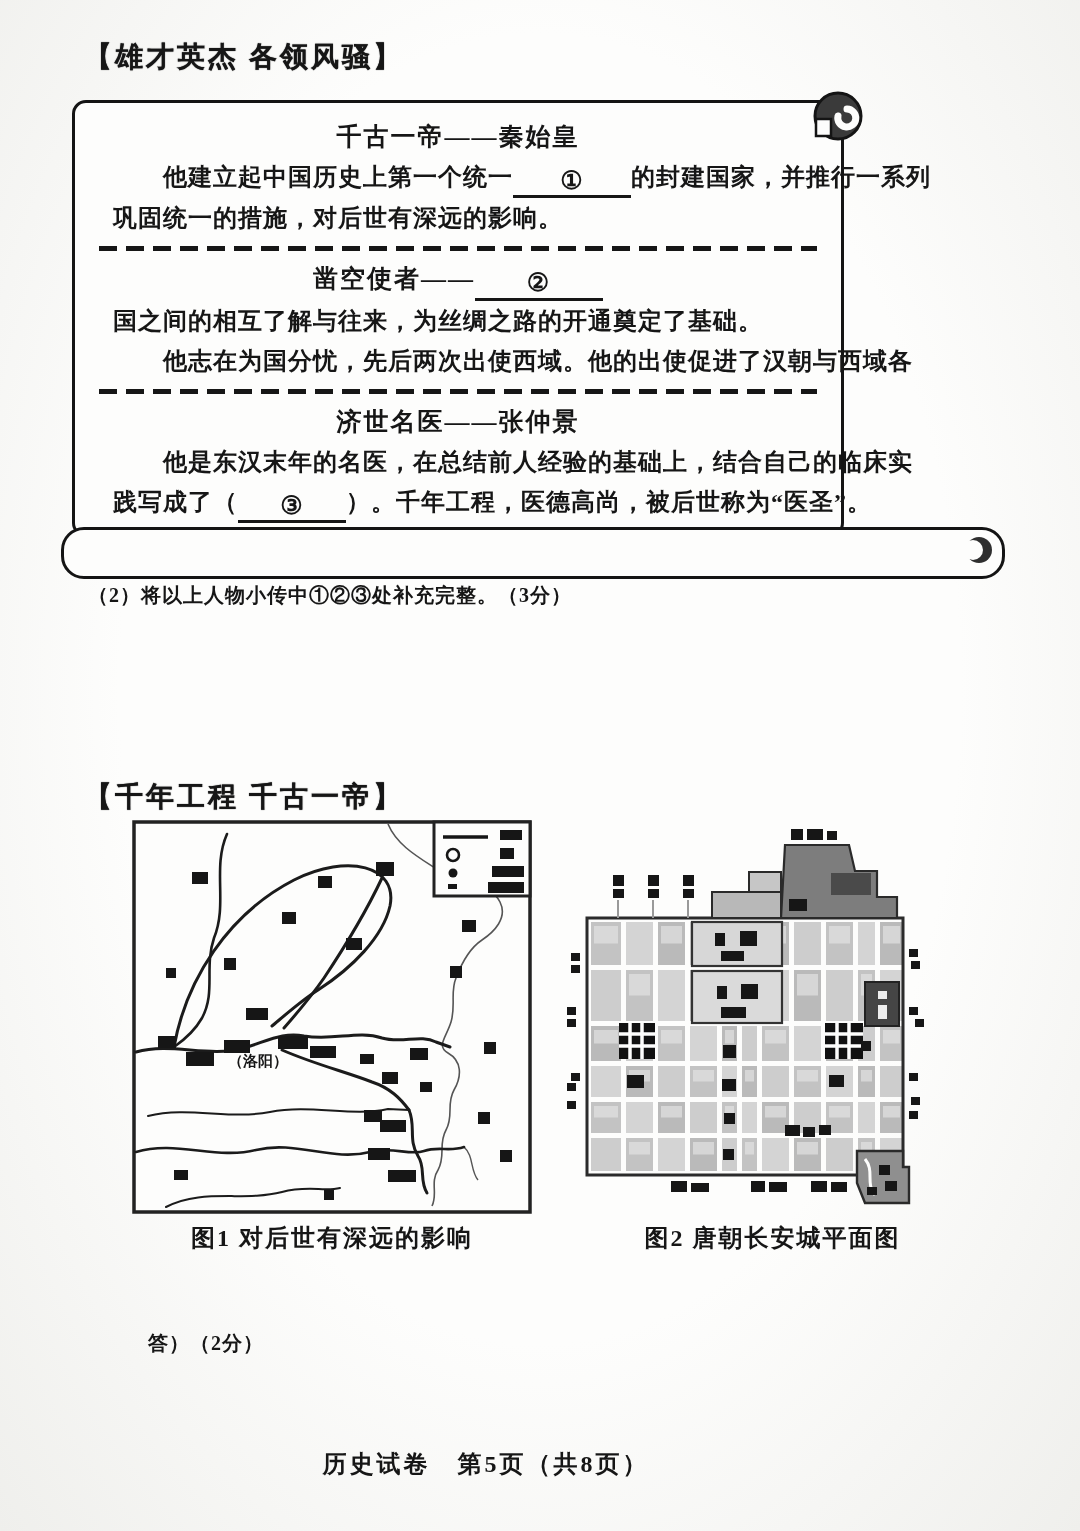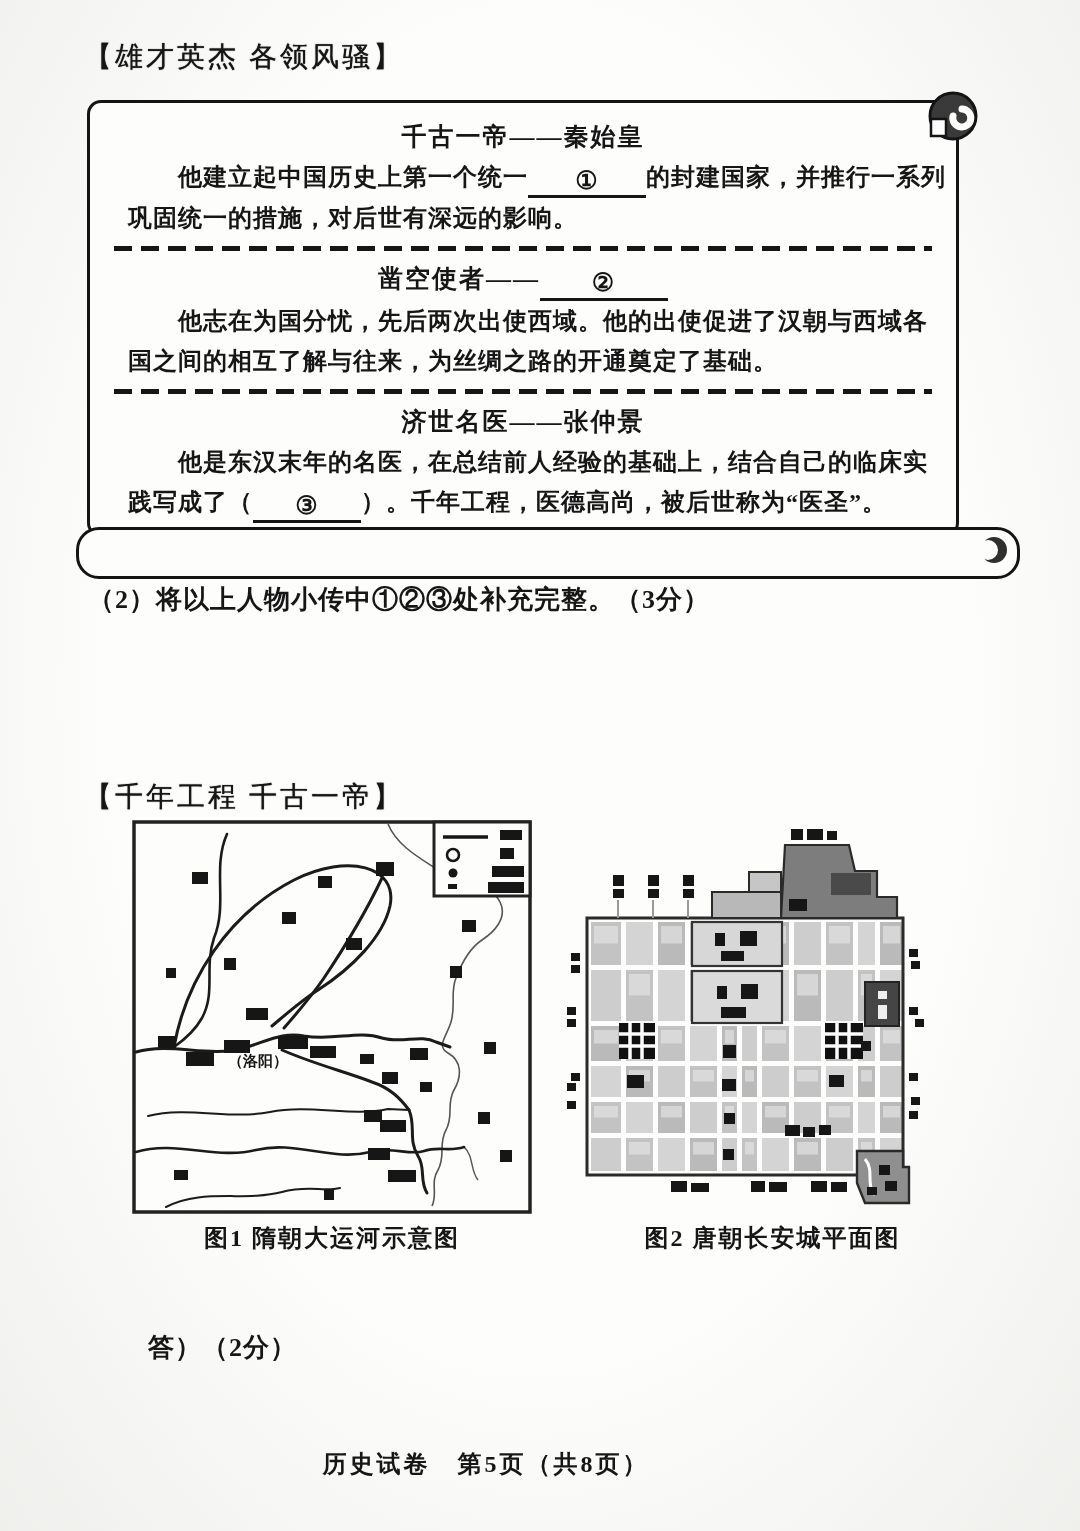--- a/index.html
+++ b/index.html
@@ -3,24 +3,24 @@
 <meta charset="utf-8">
 <style>
   html,body{margin:0;padding:0;}
   .page{
     position:relative;width:1080px;height:1531px;overflow:hidden;
     background:radial-gradient(ellipse at 50% 45%, #fdfdfc 55%, #efefec 100%);
     font-family:"Liberation Serif","DejaVu Serif",serif;
     color:#161616;
   }
   .t{position:absolute;white-space:nowrap;font-weight:bold;color:#161616;}
-  .hdr{font-size:28px;letter-spacing:3px;font-weight:normal;text-shadow:0 0 1px #161616;}
+  .hdr{font-size:28px;letter-spacing:3px;font-weight:bold;text-shadow:0 0 1px #161616;}
   
   .scroll{
-    position:absolute;left:87px;top:100px;width:872px;height:437px;
+    position:absolute;left:72px;top:100px;width:772px;height:437px;
     border:3.5px solid #141414;border-radius:14px;background:#fdfdfc;
     padding:14px 38px 0 38px;box-sizing:border-box;
   }
   .scroll .line{font-size:24px;font-weight:bold;line-height:40px;white-space:nowrap;letter-spacing:1px;}
   .scroll .title{text-align:center;font-size:25px;letter-spacing:2px;}
   .indent{padding-left:50px;}
   .blank{
     display:inline-block;border-bottom:3px solid #161616;text-align:center;
     line-height:1.05;padding:0 0 1px 0;vertical-align:-4px;font-size:25px;
   }
@@ -28,40 +28,40 @@
   .dash{
     height:5px;margin:8px -14px 8px -14px;
     background:repeating-linear-gradient(to right,#161616 0 18px,transparent 18px 27px);
   }
   .roll-tr{position:absolute;right:-26px;top:-14px;}
   .roll-bar{
     position:absolute;left:-14px;top:424px;width:938px;height:46px;
     background:#fdfdfc;border:3.5px solid #141414;border-radius:23px;z-index:3;
   }
   .roll-curl{position:absolute;right:6px;top:5px;}
-  .q{font-size:26px;letter-spacing:1px;}
+  .q{font-size:20px;letter-spacing:1px;}
   .caption{font-size:24px;letter-spacing:2px;text-align:center;font-weight:bold;position:absolute;white-space:nowrap;}
   .footer{left:0;width:972px;text-align:center;font-size:24px;letter-spacing:3px;}
   svg{display:block;}
 </style>
 </head>
 <body>
 
 <div class="page">
 
   <div class="t hdr" style="left:84px;top:38px;">【雄才英杰 各领风骚】</div>
 
   <div class="scroll">
     <div class="line title">千古一帝——秦始皇</div>
     <div class="line indent"><span>他建立起中国历史上第一个统一</span><span class="blank b1"><span>①</span></span><span>的封建国家，并推行一系列</span></div>
     <div class="line">巩固统一的措施，对后世有深远的影响。</div>
     <div class="dash"></div>
     <div class="line title"><span>凿空使者——</span><span class="blank b2"><span>②</span></span></div>
+    <div class="line">国之间的相互了解与往来，为丝绸之路的开通奠定了基础。</div>
     <div class="line indent">他志在为国分忧，先后两次出使西域。他的出使促进了汉朝与西域各</div>
-    <div class="line">国之间的相互了解与往来，为丝绸之路的开通奠定了基础。</div>
     <div class="dash"></div>
     <div class="line title">济世名医——张仲景</div>
     <div class="line indent">他是东汉末年的名医，在总结前人经验的基础上，结合自己的临床实</div>
     <div class="line"><span>践写成了（</span><span class="blank b3"><span>③</span></span><span>）。千年工程，医德高尚，被后世称为“医圣”。</span></div>
 
     <div class="roll-tr">
       <svg width="58" height="58" viewBox="0 0 58 58">
         <circle cx="29" cy="27" r="23" fill="#3a3a3a" stroke="#141414" stroke-width="3"></circle>
         <rect x="7" y="30" width="15" height="17" fill="#fdfdfc" stroke="#141414" stroke-width="2.5"></rect>
         <path d="M29,27 a9,9 0 1,0 9,-7" fill="none" stroke="#fdfdfc" stroke-width="7" stroke-linecap="round"></path>
@@ -344,19 +344,19 @@
         <rect x="158" y="334" width="11" height="11" fill="#161616"></rect>
         <rect x="62" y="260" width="17" height="13" fill="#161616"></rect>
         <rect x="264" y="260" width="15" height="12" fill="#161616"></rect>
         <rect x="220" y="310" width="15" height="11" fill="#161616"></rect>
         <rect x="238" y="312" width="12" height="10" fill="#161616"></rect>
         <rect x="254" y="310" width="12" height="10" fill="#161616"></rect>
         <rect x="296" y="226" width="10" height="10" fill="#161616"></rect>
       </g>
   </svg>
 
-  <div class="caption" style="left:132px;top:1222px;width:400px;">图1 隋朝大运河示意图</div>
+  <div class="caption" style="left:132px;top:1222px;width:400px;">图1 对后世有深远的影响</div>
   <div class="caption" style="left:545px;top:1222px;width:455px;">图2 唐朝长安城平面图</div>
 
   <div class="t q" style="left:148px;top:1330px;">答）（2分）</div>
 
   <div class="t footer" style="top:1448px;">历史试卷　第5页（共8页）</div>
 </div>
 
 </body></html>

